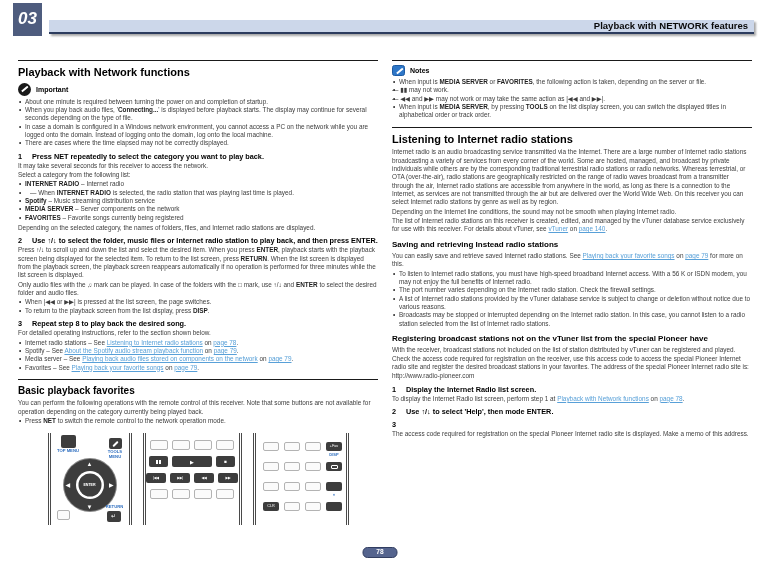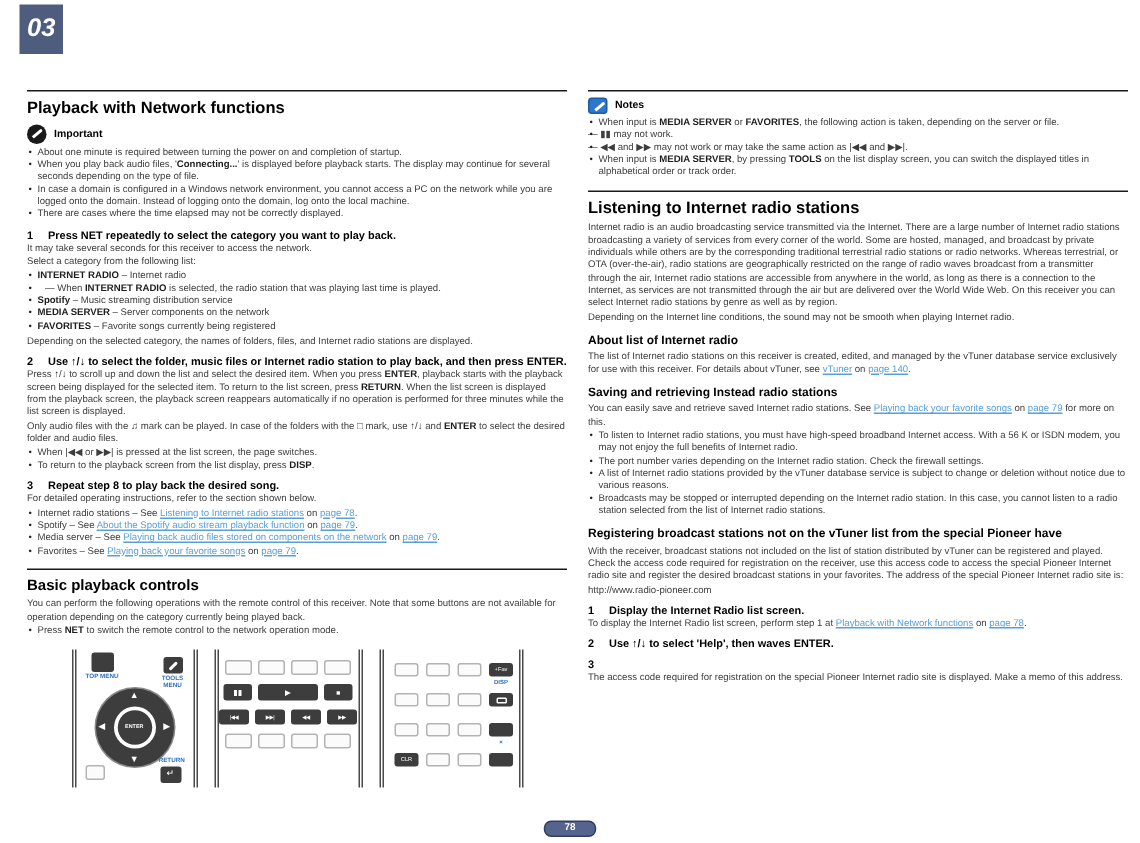--- a/index.html
+++ b/index.html
@@ -109,20 +109,23 @@
   }
 </style>
 </head>
 <body>
 
 <div class="page">
 
   <div class="chapbox">
     <span>03</span>
   </div>
+  <div class="headbar">
+    <span>Playback with NETWORK features</span>
+  </div>
 
   <div class="cols">
 
     <div class="col">
 
       <h1 class="sec">Playback with Network functions</h1>
 
       <div class="ic-row">
         <span class="imp-ic">
             <span class="pencil"></span>
@@ -167,21 +170,21 @@
         <span>Repeat step 8 to play back the desired song.</span>
       </div>
       <p>For detailed operating instructions, refer to the section shown below.</p>
       <ul>
         <li>Internet radio stations – See <a class="lnk">Listening to Internet radio stations</a> on <a class="lnk">page 78</a>.</li>
         <li>Spotify – See <a class="lnk">About the Spotify audio stream playback function</a> on <a class="lnk">page 79</a>.</li>
         <li>Media server – See <a class="lnk">Playing back audio files stored on components on the network</a> on <a class="lnk">page 79</a>.</li>
         <li>Favorites – See <a class="lnk">Playing back your favorite songs</a> on <a class="lnk">page 79</a>.</li>
       </ul>
 
-      <h2 class="sub">Basic playback controls</h2>
+      <h2 class="sub">Basic playback favorites</h2>
       <p>You can perform the following operations with the remote control of this receiver. Note that some buttons are not available for operation depending on the category currently being played back.</p>
       <ul>
         <li>Press <b>NET</b> to switch the remote control to the network operation mode.</li>
       </ul>
 
       <div class="remote">
 
         <div class="panel pA">
           <div class="bd topmenu"></div>
           <div class="lblue lbl-top">TOP MENU</div>
@@ -311,21 +314,20 @@
         <li style="padding-left:0">
             <span style="display:block">— ◀◀ and ▶▶ may not work or may take the same action as |◀◀ and ▶▶|.</span>
           </li>
         <li>When input is <b>MEDIA SERVER</b>, by pressing <b>TOOLS</b> on the list display screen, you can switch the displayed titles in alphabetical order or track order.</li>
       </ul>
 
       <h2 class="sub" style="font-size:11px">Listening to Internet radio stations</h2>
       <p>Internet radio is an audio broadcasting service transmitted via the Internet. There are a large number of Internet radio stations broadcasting a variety of services from every corner of the world. Some are hosted, managed, and broadcast by private individuals while others are by the corresponding traditional terrestrial radio stations or radio networks. Whereas terrestrial, or OTA (over-the-air), radio stations are geographically restricted on the range of radio waves broadcast from a transmitter through the air, Internet radio stations are accessible from anywhere in the world, as long as there is a connection to the Internet, as services are not transmitted through the air but are delivered over the World Wide Web. On this receiver you can select Internet radio stations by genre as well as by region.</p>
       <p>Depending on the Internet line conditions, the sound may not be smooth when playing Internet radio.</p>
 
-      <h3 class="sub3">About list of Internet radio</h3>
       <p>The list of Internet radio stations on this receiver is created, edited, and managed by the vTuner database service exclusively for use with this receiver. For details about vTuner, see <a class="lnk">vTuner</a> on <a class="lnk">page 140</a>.</p>
 
       <h3 class="sub3">Saving and retrieving Instead radio stations</h3>
       <p>You can easily save and retrieve saved Internet radio stations. See <a class="lnk">Playing back your favorite songs</a> on <a class="lnk">page 79</a> for more on this.</p>
       <ul>
         <li>To listen to Internet radio stations, you must have high-speed broadband Internet access. With a 56 K or ISDN modem, you may not enjoy the full benefits of Internet radio.</li>
         <li>The port number varies depending on the Internet radio station. Check the firewall settings.</li>
         <li>A list of Internet radio stations provided by the vTuner database service is subject to change or deletion without notice due to various reasons.</li>
         <li>Broadcasts may be stopped or interrupted depending on the Internet radio station. In this case, you cannot listen to a radio station selected from the list of Internet radio stations.</li>
       </ul>
@@ -335,21 +337,21 @@
       <p>http://www.radio-pioneer.com</p>
 
       <div class="step">
         <span class="n">1</span>
         <span>Display the Internet Radio list screen.</span>
       </div>
       <p>To display the Internet Radio list screen, perform step 1 at <a class="lnk">Playback with Network functions</a> on <a class="lnk">page 78</a>.</p>
 
       <div class="step">
         <span class="n">2</span>
-        <span>Use ↑/↓ to select 'Help', then waves ENTER.</span>
+        <span>Use ↑/↓ to select 'Help', then mode ENTER.</span>
       </div>
 
       <div class="step">
         <span class="n">3</span>
       </div>
       <p>The access code required for registration on the special Pioneer Internet radio site is displayed. Make a memo of this address.</p>
 
     </div>
   </div>
 

